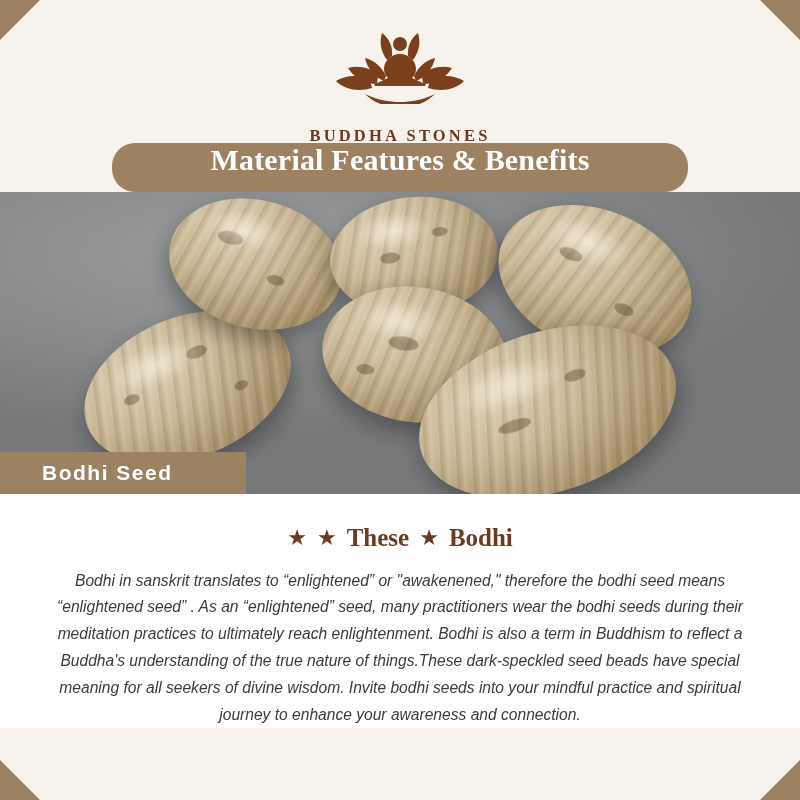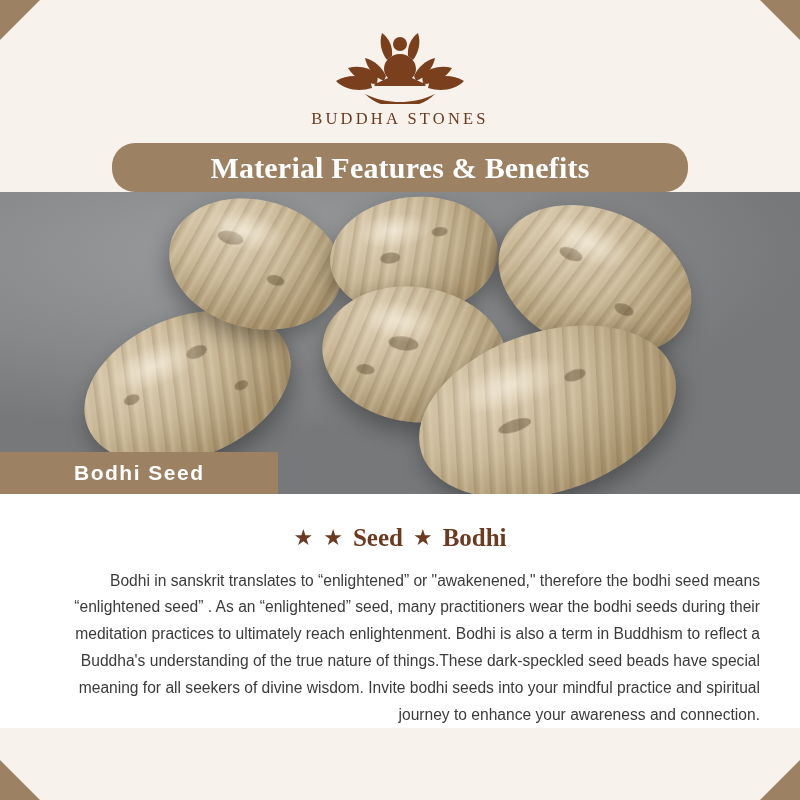--- a/index.html
+++ b/index.html
@@ -62,38 +62,37 @@
     display: flex;
     flex-direction: column;
     align-items: center;
   }
   .logo-mark {
     width: 150px;
     height: 78px;
     display: block;
   }
   .brand-name {
-    margin-top: 5px;
+    margin-top: 22px;
     font-size: 16.5px;
     letter-spacing: 3.2px;
-    font-weight: normal;
+    font-weight: bold;
     color: #6b3a20;
     font-family: "Liberation Serif", serif;
   }
 
   
   .title-band {
     position: absolute;
     top: 143px;
     left: 112px;
     right: 112px;
     height: 49px;
     background: #9c8163;
     display: flex;
-    align-items: center;
     justify-content: center;
     z-index: 5;
     border-radius: 23px;
   }
   .title-band .title-text {
     color: #ffffff;
     font-size: 30px;
     font-weight: bold;
     letter-spacing: 0.2px;
     font-family: "Liberation Serif", serif;
@@ -165,21 +164,20 @@
   .caption-bar {
     position: absolute;
     left: 0;
     bottom: 0;
     height: 42px;
     width: 246px;
     background: #9c8163;
     display: flex;
     align-items: center;
     z-index: 5;
-    padding-left: 32px;
   }
   .caption-bar .caption-text {
     color: #ffffff;
     font-size: 21px;
     font-weight: bold;
     letter-spacing: 1.5px;
     padding-left: 42px;
     font-family: "Liberation Sans", sans-serif;
   }
 
@@ -205,22 +203,23 @@
   }
   .keywords .star {
     color: #6b3a20;
     font-size: 22px;
     line-height: 1;
   }
   .paragraph {
     color: #3b3b3b;
     font-size: 15.6px;
     line-height: 1.72;
-    text-align: right;
+    text-align: center;
     font-family: "Liberation Sans", sans-serif;
+    font-style: italic;
   }
 </style>
 </head>
 <body>
 
 <div class="poster">
 
   <div class="corner tl"></div>
   <div class="corner tr"></div>
   <div class="corner bl"></div>
@@ -314,20 +313,20 @@
 
     <div class="caption-bar">
       <span class="caption-text">Bodhi  Seed</span>
     </div>
   </div>
 
   <div class="body-section">
     <div class="keywords">
       <span class="star">★</span>
       <span class="star">★</span>
-      <span class="kw">Seed</span>
+      <span class="kw">These</span>
       <span class="star">★</span>
       <span class="kw">Bodhi</span>
     </div>
     <p class="paragraph">Bodhi in sanskrit translates to “enlightened” or "awakenened," therefore the bodhi seed means “enlightened seed” . As an “enlightened” seed, many practitioners wear the bodhi seeds during their meditation practices to ultimately reach enlightenment. Bodhi is also a term in Buddhism to reflect a Buddha's understanding of the true nature of things.These dark-speckled seed beads have special meaning for all seekers of divine wisdom. Invite bodhi seeds into your mindful practice and spiritual journey to enhance your awareness and connection.</p>
   </div>
 
 </div>
 
 </body></html>

